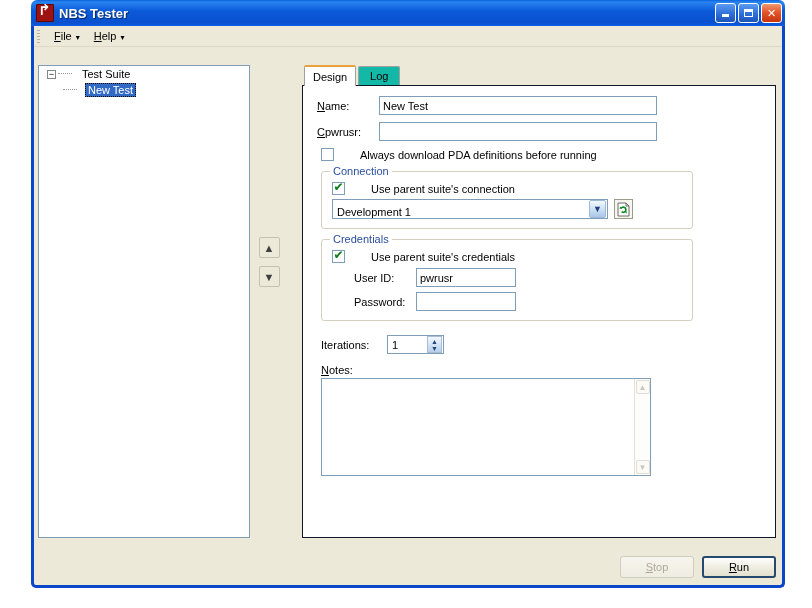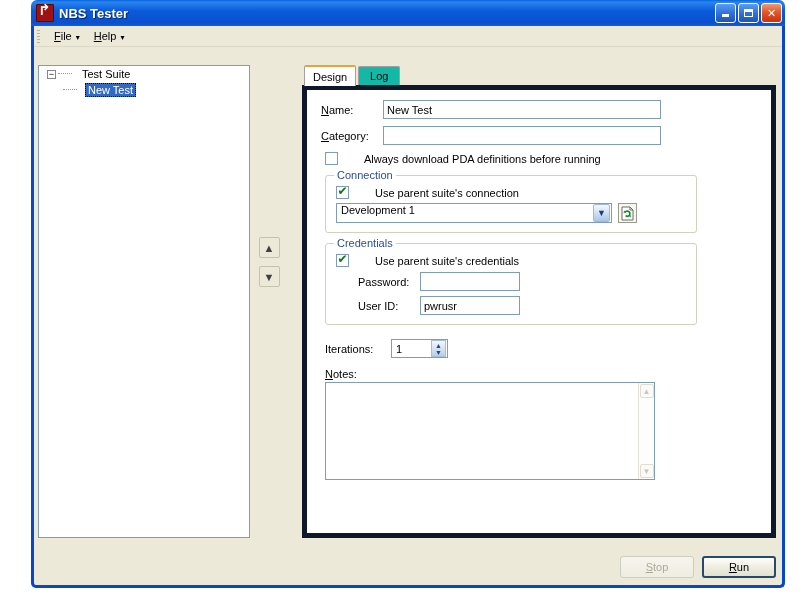--- a/index.html
+++ b/index.html
@@ -94,21 +94,21 @@
     display:flex;align-items:center;justify-content:center;font-size:11px;
     background:#14b8a6;border:1px solid #a0a0a0;border-bottom:none;
     border-radius:2px 2px 0 0;margin-right:2px;color:#000;
   }
   .tab.active{
     background:#fff;border-top:2px solid #e8a33d;height:21px;
     position:relative;z-index:2;margin-bottom:-1px;
   }
   .tabpanel{
     position:absolute;left:0;top:20px;right:0;bottom:0;
-    background:#fff;border:5px solid #0f172a;box-sizing:border-box;
+    background:#fff;border:1px solid #0f172a;box-sizing:border-box;
   }
   
   .frm{position:relative;padding:10px 14px;}
   .row{display:flex;align-items:center;margin-bottom:7px;}
   .lbl{width:62px;font-size:11px;flex:0 0 auto;}
   .lbl .mn{text-decoration:underline;}
   .txt{
     height:19px;border:1px solid #7f9db9;background:#fff;box-sizing:border-box;
     font-family:"Liberation Sans",sans-serif;font-size:11px;color:#000;
     padding:0 3px;display:flex;align-items:center;
@@ -128,21 +128,21 @@
     border:1px solid #d4d0c0;border-radius:3px;margin:0 0 10px 4px;
     padding:10px 10px 9px 10px;position:relative;width:372px;box-sizing:border-box;
   }
   .group > .legend{
     position:absolute;top:-7px;left:8px;background:#fff;padding:0 3px;
     font-size:11px;color:#2a4e9c;
   }
   .combo-row{display:flex;align-items:center;margin-top:4px;}
   .combo{
     width:276px;height:20px;border:1px solid #7f9db9;background:#fff;
-    box-sizing:border-box;display:flex;align-items:flex-start;position:relative;
+    box-sizing:border-box;display:flex;align-items:flex-end;position:relative;
   }
   .combo .val{padding-left:4px;font-size:11px;flex:1 1 auto;}
   .combo .dropbtn{
     width:17px;height:18px;margin-right:1px;flex:0 0 auto;box-sizing:border-box;
     background:linear-gradient(to bottom,#f4f8fd,#cfe0f4 50%,#a8c6e8);
     border:1px solid #9dbbd8;border-radius:2px;
     display:flex;align-items:center;justify-content:center;
     color:#1b3f7d;font-size:9px;
   }
   .refreshbtn{
@@ -256,21 +256,21 @@
 
       <div class="tabpanel">
         <div class="frm">
 
           <div class="row">
             <div class="lbl"><span class="mn">N</span><span>ame:</span></div>
             <div class="txt wide">New Test</div>
           </div>
 
           <div class="row">
-            <div class="lbl"><span class="mn">C</span><span>ategory:</span></div>
+            <div class="lbl"><span class="mn">C</span><span>pwrusr:</span></div>
             <div class="txt wide"></div>
           </div>
 
           <div class="chkrow">
             <div class="chk"></div>
             <div>Always download PDA definitions before running</div>
           </div>
 
           <div class="group">
             <div class="legend">Connection</div>
@@ -295,26 +295,26 @@
             </div>
           </div>
 
           <div class="group">
             <div class="legend">Credentials</div>
             <div class="chkrow" style="margin:0 0 4px 0;">
               <div class="chk checked"></div>
               <div>Use parent suite's credentials</div>
             </div>
             <div class="sub-row">
+              <div class="sub-lbl">User ID:</div>
+              <div class="txt mid">pwrusr</div>
+            </div>
+            <div class="sub-row">
               <div class="sub-lbl">Password:</div>
               <div class="txt mid"></div>
-            </div>
-            <div class="sub-row">
-              <div class="sub-lbl">User ID:</div>
-              <div class="txt mid">pwrusr</div>
             </div>
           </div>
 
           <div class="row" style="margin:14px 0 0 4px;">
             <div class="lbl" style="width:66px;">Iterations:</div>
             <div class="spin">
               <div class="sv">1</div>
               <div class="sbtns">
                 <span>▲</span>
                 <span>▼</span>

